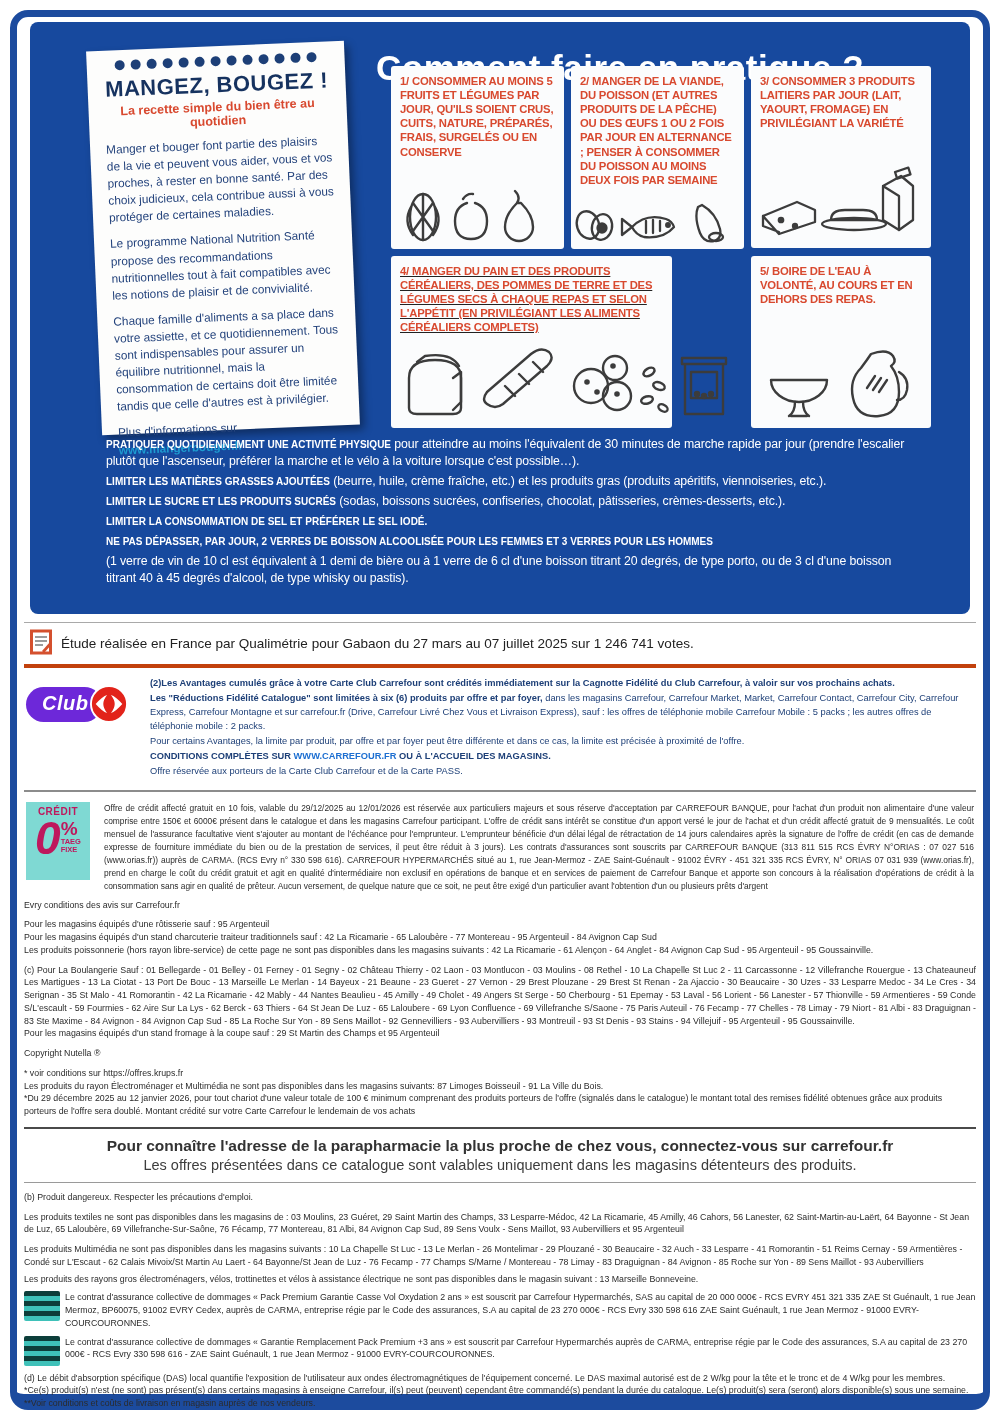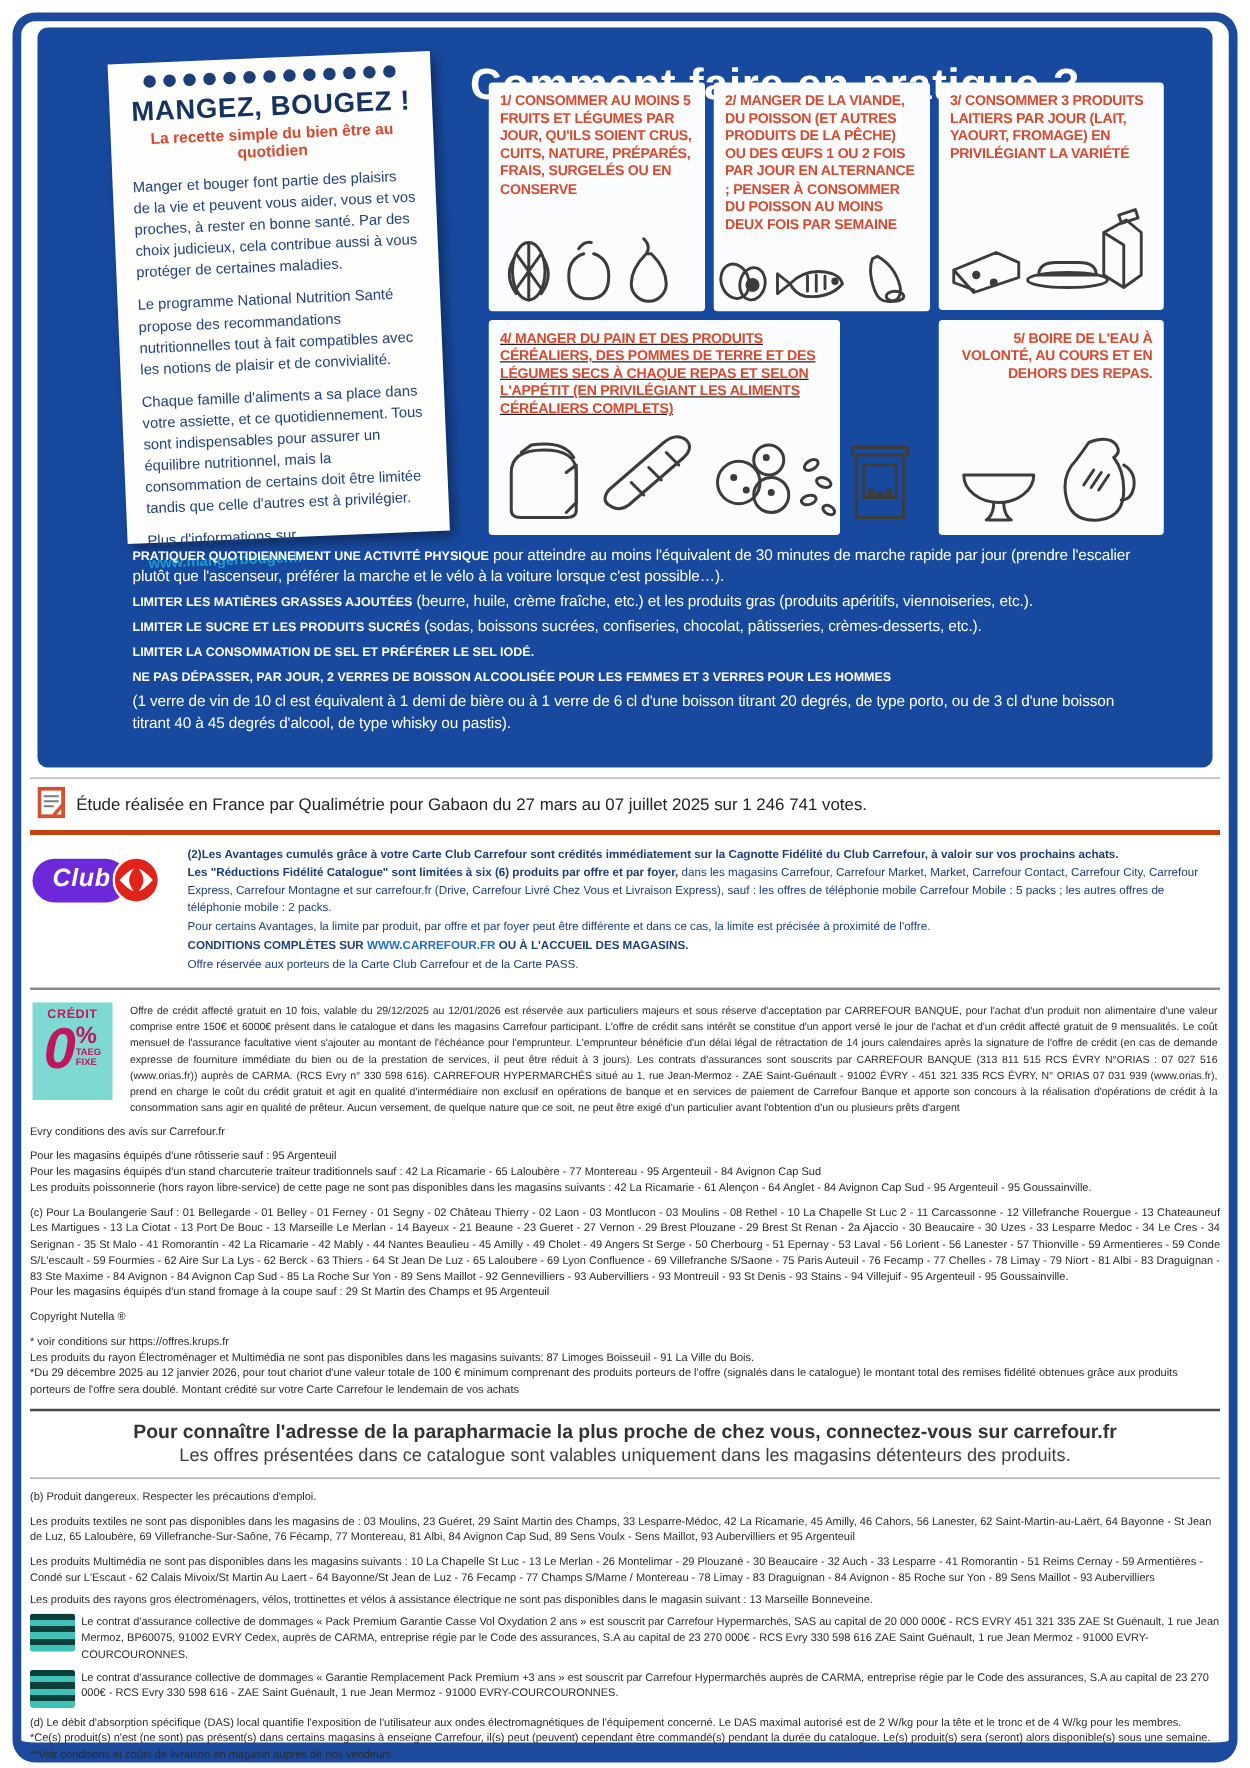--- a/index.html
+++ b/index.html
@@ -23,21 +23,21 @@
   .note p{font-size:11.8px;color:#24437c;line-height:1.45;margin:9px 0 0;}
   .note-foot{font-size:11px;}
   .note-foot .link{color:#1d9bd1;font-weight:bold;text-decoration:none;}
 
   
   .pbox{position:absolute;background:#fbfcfd;border-radius:3px;box-sizing:border-box;padding:8px 9px;margin-left:24px;}
   .b1{left:337px;top:44px;width:173px;height:183px;}
   .b2{left:517px;top:44px;width:173px;height:183px;}
   .b3{left:697px;top:44px;width:180px;height:182px;}
   .b4{left:337px;top:234px;width:281px;height:172px;text-decoration:underline;}
-  .b5{left:697px;top:234px;width:180px;height:172px;text-align:right;}
+  .b5{left:697px;top:234px;width:180px;height:172px;}
   .ptext{margin:0;color:#d8492f;font-weight:bold;font-size:11.3px;line-height:1.25;letter-spacing:-.2px;}
   .sketch{position:absolute;bottom:6px;}
   .b1 .sketch{left:6px;} .b2 .sketch{right:4px;} .b3 .sketch{right:6px;}
   .b4 .sketch{left:10px;} .b5 .sketch{right:8px;}
   .sketch svg{display:block;}
 
   
   .advice{position:absolute;left:76px;top:414px;width:810px;color:#fff;}
   .adv{margin:0 0 3px;font-size:12.3px;line-height:1.38;letter-spacing:-.1px;}
   .adv b{font-size:10px;letter-spacing:0;}

